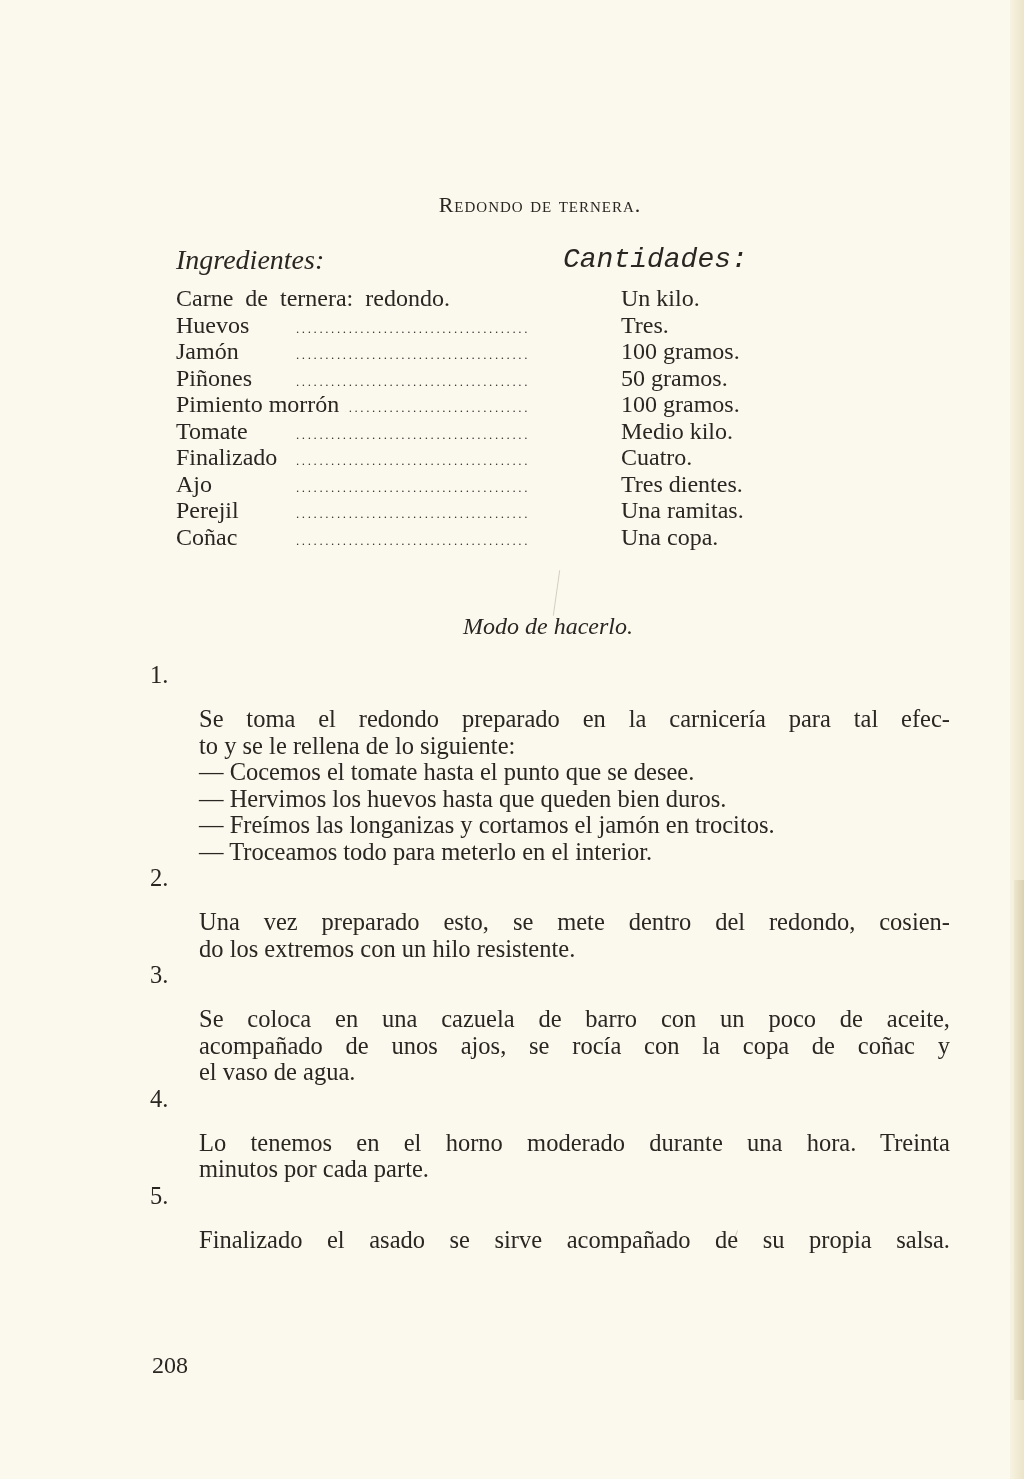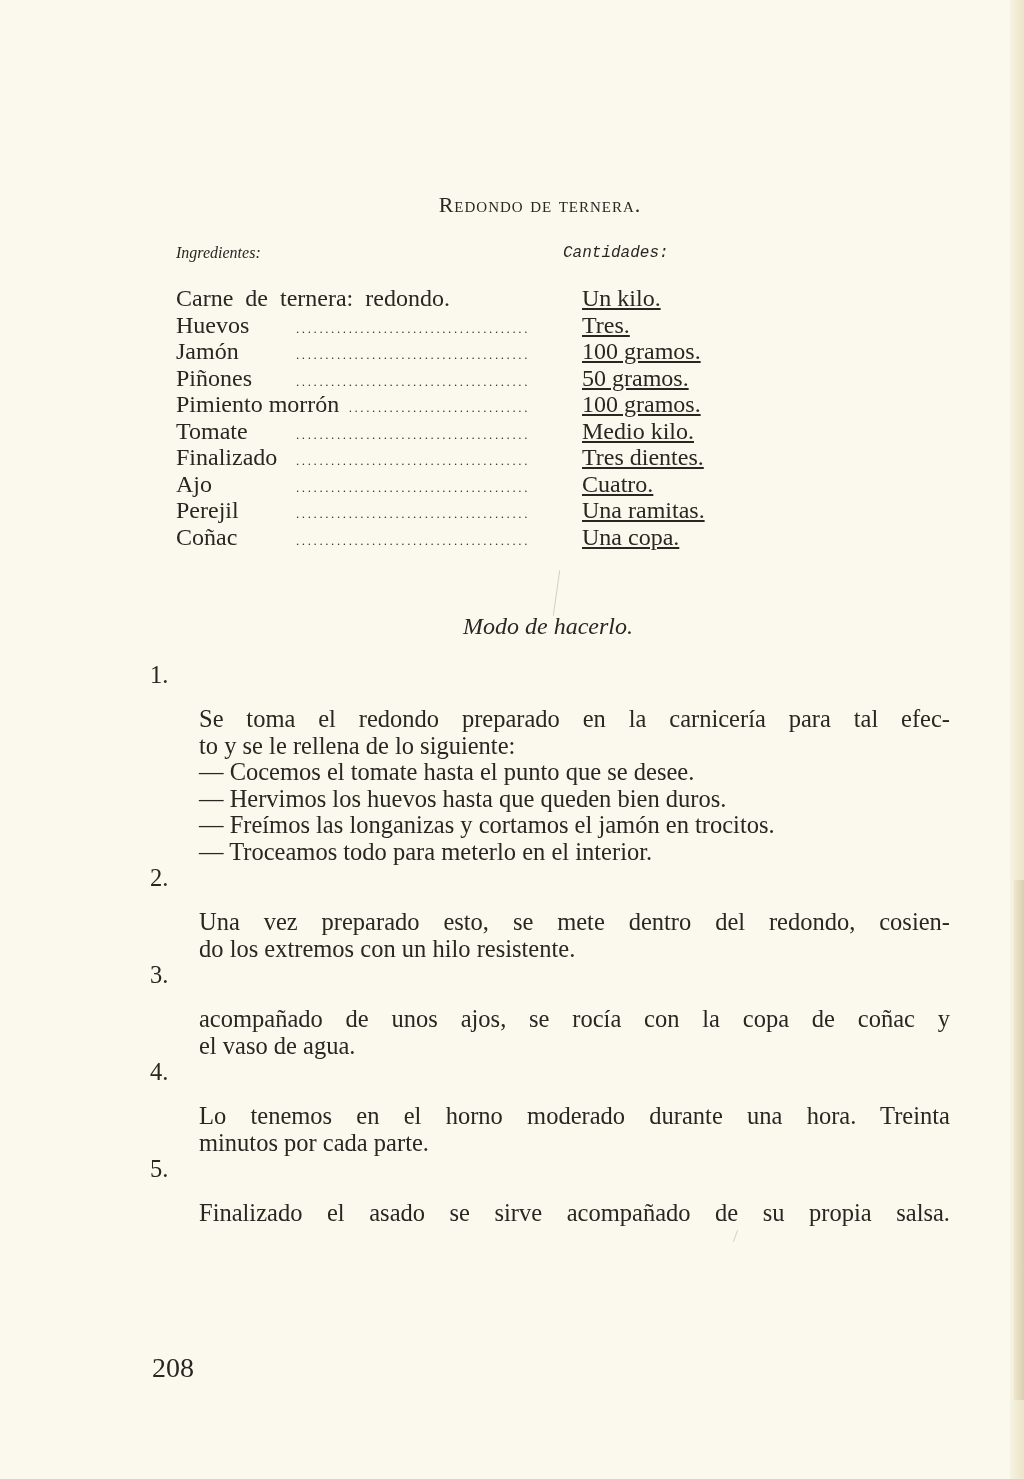--- a/index.html
+++ b/index.html
@@ -17,27 +17,27 @@
   .page-edge-dark {
     position: absolute; top: 880px; right: 0; width: 10px; height: 520px;
     background: linear-gradient(to right, #eee6cf, #d9cfb1);
   }
   .title {
     position: absolute; top: 192px; left: 0; width: 1080px;
     text-align: center; font-size: 22px; letter-spacing: 1px;
     font-variant: small-caps;
   }
   .col-head {
-    position: absolute; top: 244px; font-size: 16px; font-style: italic;
+    position: absolute; top: 244px; font-size: 28px; font-style: italic;
   }
   .col-head.ing { left: 176px; }
   .col-head.qty { left: 563px; font-family: Liberation Mono, monospace; }
 
   .ing-list { position: absolute; top: 285px; left: 176px; width: 354px; }
-  .qty-list { position: absolute; top: 285px; left: 582px; width: 300px; text-decoration: underline; }
+  .qty-list { position: absolute; top: 285px; left: 621px; width: 300px; }
   .row { height: 26.5px; font-size: 24px; line-height: 26.5px; white-space: nowrap; }
   .ing-row { display: flex; align-items: baseline; overflow: hidden; }
   .ing-name { flex: 0 0 auto; padding-right: 6px; }
   .leader {
     flex: 1 1 auto; overflow: hidden; white-space: nowrap;
     font-size: 13px; letter-spacing: 2.6px; color: #3a3530;
     text-align: right; direction: rtl;
   }
 
   .method-title {
@@ -46,21 +46,21 @@
   }
   .steps { position: absolute; top: 662px; left: 150px; width: 800px; }
   .step { display: flex; font-size: 24.5px; line-height: 26.5px; }
   .step-num { flex: 0 0 49px; }
   .step-body { flex: 1 1 auto; text-align: justify; margin-top: 44px; }
   .step-line { display: block; white-space: nowrap; }
   .step-line.justify { text-align: justify; text-align-last: justify; }
   .sub { display: block; white-space: nowrap; }
 
   .page-number {
-    position: absolute; top: 1352px; left: 152px; font-size: 28px;
+    position: absolute; top: 1352px; left: 152px; font-size: 24px;
     font-family: "Liberation Serif", serif;
   }
   .mark {
     position: absolute; background: #b9b2a0; opacity: 0.6;
   }
 </style>
 </head>
 <body>
 
 <div class="page-edge"></div>
@@ -116,22 +116,22 @@
   </div>
 </div>
 
 <div class="qty-list">
   <div class="row">Un kilo.</div>
   <div class="row">Tres.</div>
   <div class="row">100 gramos.</div>
   <div class="row">50 gramos.</div>
   <div class="row">100 gramos.</div>
   <div class="row">Medio kilo.</div>
+  <div class="row">Cuatro.</div>
   <div class="row">Tres dientes.</div>
-  <div class="row">Cuatro.</div>
   <div class="row">Una ramitas.</div>
   <div class="row">Una copa.</div>
 </div>
 
 <div class="method-title">Modo de hacerlo.</div>
 
 <div class="steps">
   <div class="step">
     <span class="step-num">1.</span>
     <div class="step-body">
@@ -146,20 +146,21 @@
   <div class="step">
     <span class="step-num">2.</span>
     <div class="step-body">
       <span class="step-line justify">Una vez preparado esto, se mete dentro del redondo, cosien-</span>
       <span class="step-line">do los extremos con un hilo resistente.</span>
     </div>
   </div>
   <div class="step">
     <span class="step-num">3.</span>
     <div class="step-body">
+      <span class="step-line justify">Se coloca en una cazuela de barro con un poco de aceite,</span>
       <span class="step-line justify">acompañado de unos ajos, se rocía con la copa de coñac y</span>
       <span class="step-line">el vaso de agua.</span>
     </div>
   </div>
   <div class="step">
     <span class="step-num">4.</span>
     <div class="step-body">
       <span class="step-line justify">Lo tenemos en el horno moderado durante una hora. Treinta</span>
       <span class="step-line">minutos por cada parte.</span>
     </div>

